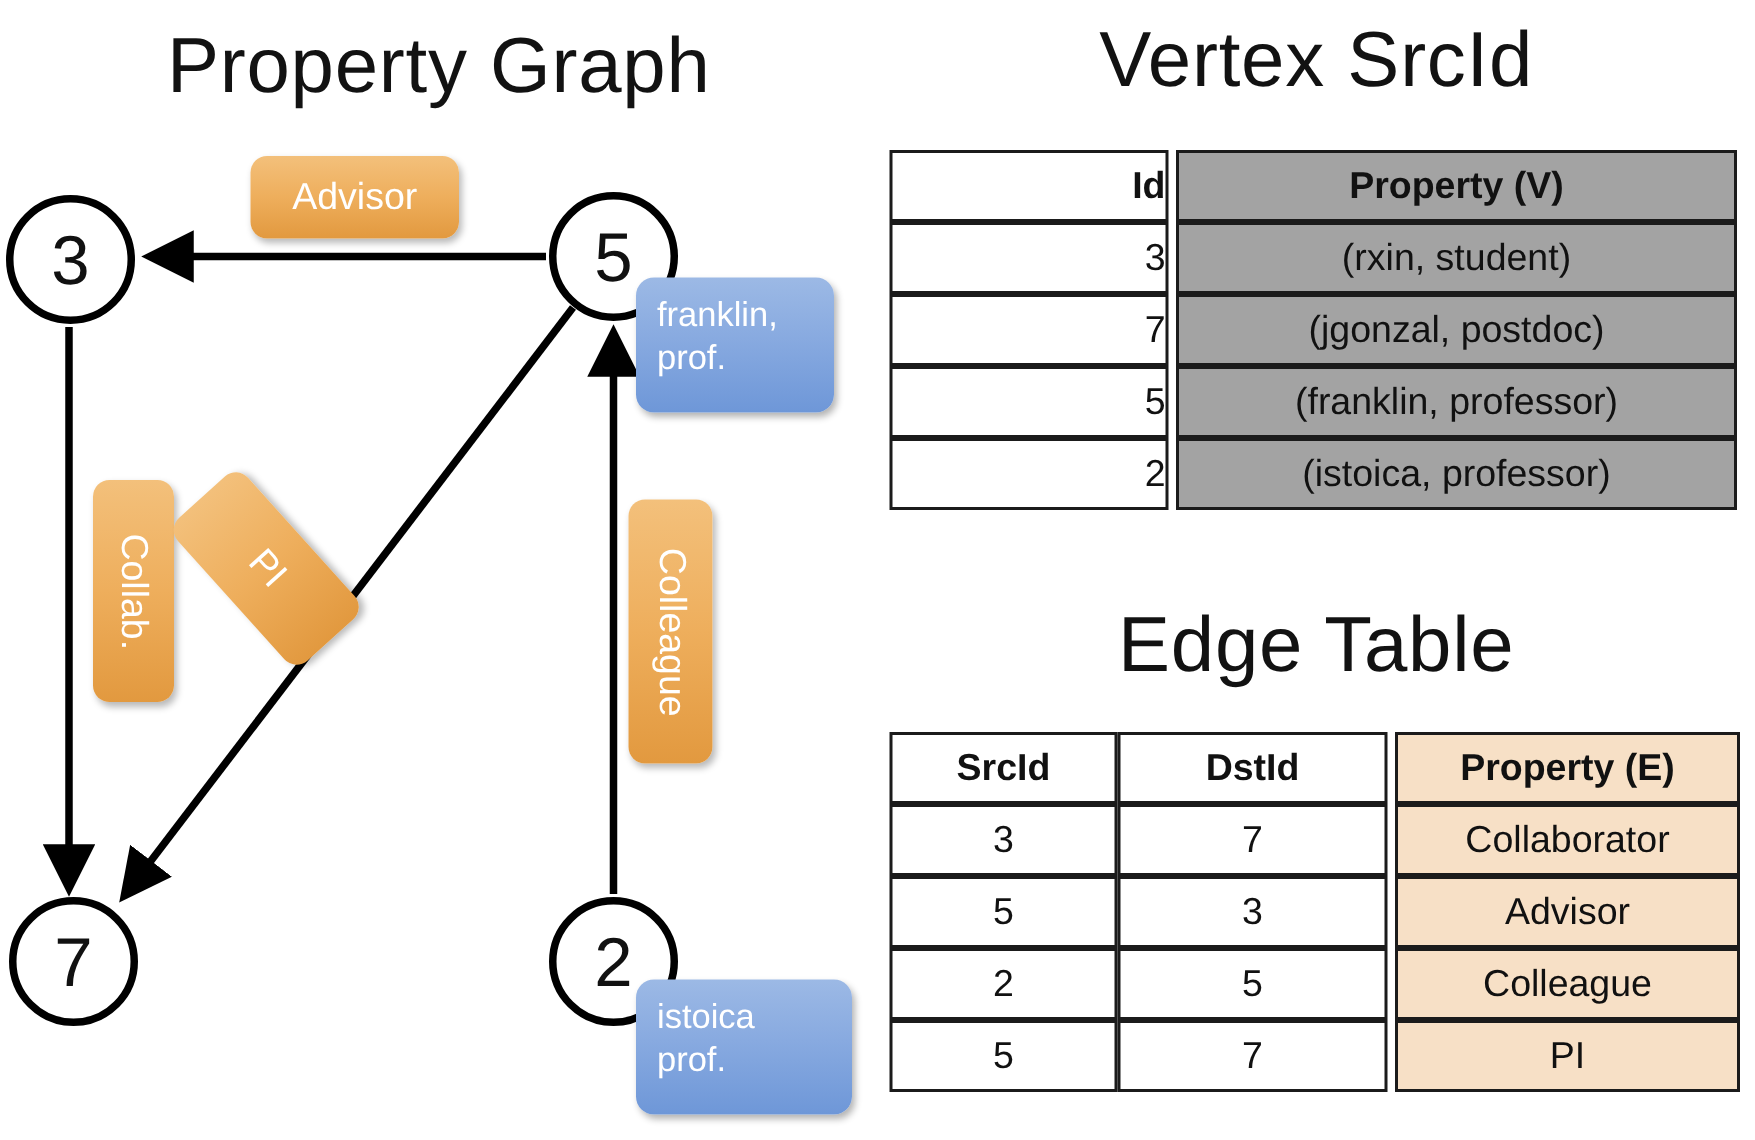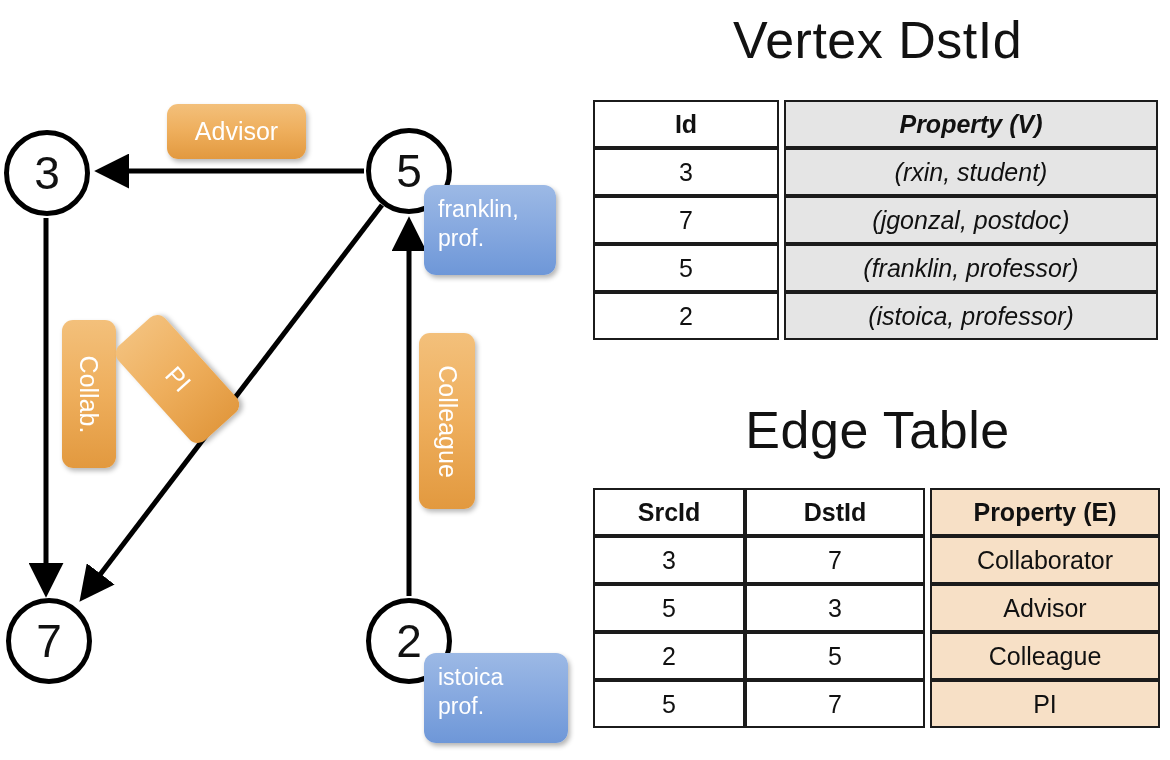--- a/index.html
+++ b/index.html
@@ -135,33 +135,34 @@
     vertical-align: middle;
     padding: 0;
     height: 44px;
     font-weight: 300;
     color: #111;
   }
   .data-table th { font-weight: bold; font-size: 25px; }
   .gap-col { border: none !important; width: 5px; }
 
   #vertex-table { left: 593px; top: 100px; }
-  #vertex-table .col-id   { width: 182px; }
-  #vertex-table .col-prop { width: 370px; background: #e5e5e5; font-style: italic; }
+  #vertex-table .col-id   { width: 182px; text-align: right; }
+  #vertex-table .col-prop { width: 370px; background: #a3a3a3; }
 
   #edge-table { left: 593px; top: 488px; }
   #edge-table .col-src  { width: 148px; }
   #edge-table .col-dst  { width: 176px; }
   #edge-table .col-prop { width: 226px; background: #F7E0C6; }
 </style>
 </head>
 <body>
 
 <div id="graph-panel">
 
+  <div class="title" id="title-property-graph">Property Graph</div>
 
   <svg id="graph-svg" viewBox="0 0 585 760" xmlns="http://www.w3.org/2000/svg">
     <defs>
       <marker id="arrow" viewBox="0 0 12 12" refX="10" refY="6" markerWidth="7" markerHeight="7" orient="auto-start-reverse">
         <path d="M 0 0 L 12 6 L 0 12 z" fill="#000"></path>
       </marker>
     </defs>
 
     <line x1="364" y1="171" x2="100" y2="171" stroke="#000" stroke-width="5" marker-end="url(#arrow)"></line>
 
@@ -193,21 +194,21 @@
     <span class="vtext">Collab.</span>
   </div>
   <div class="edge-badge" id="badge-pi">
     <span class="vtext">PI</span>
   </div>
   <div class="edge-badge" id="badge-colleague">
     <span class="vtext">Colleague</span>
   </div>
 </div>
 
-<div class="title" id="title-vertex-table">Vertex DstId</div>
+<div class="title" id="title-vertex-table">Vertex SrcId</div>
 
 <table class="data-table" id="vertex-table">
   <thead>
     <tr>
       <th class="col-id">Id</th>
       <td class="gap-col"></td>
       <th class="col-prop">Property (V)</th>
     </tr>
   </thead>
   <tbody>

